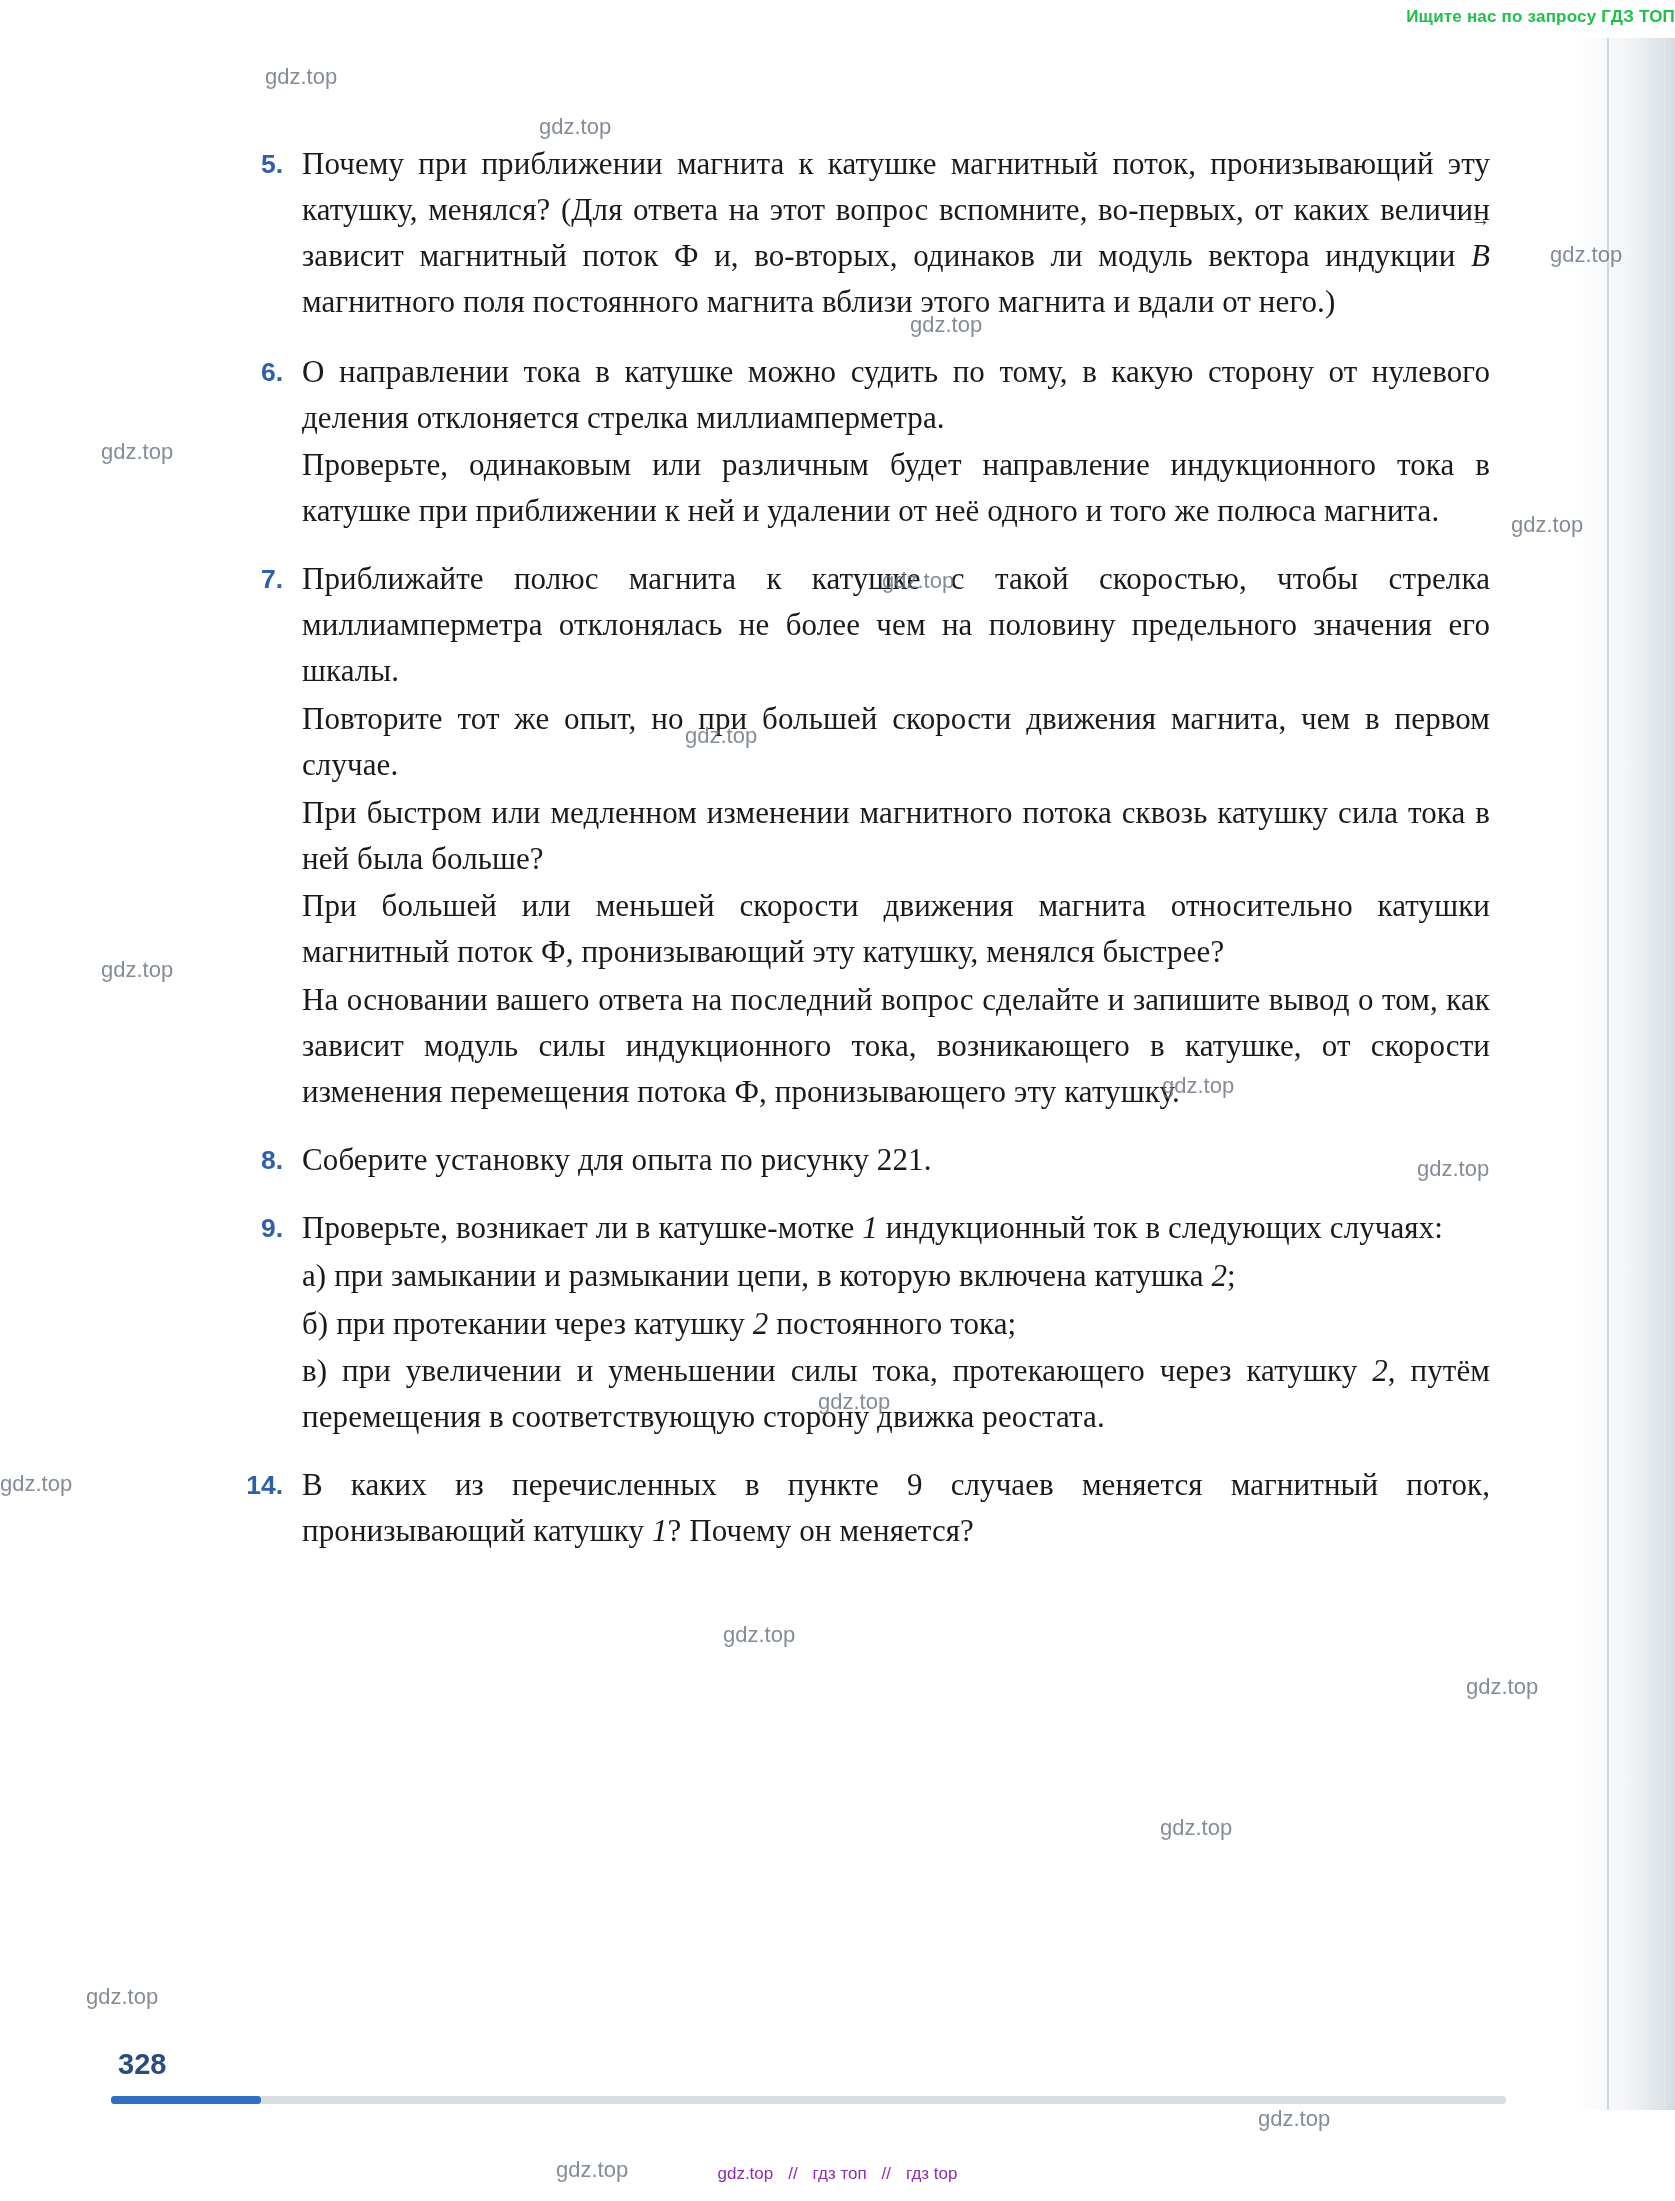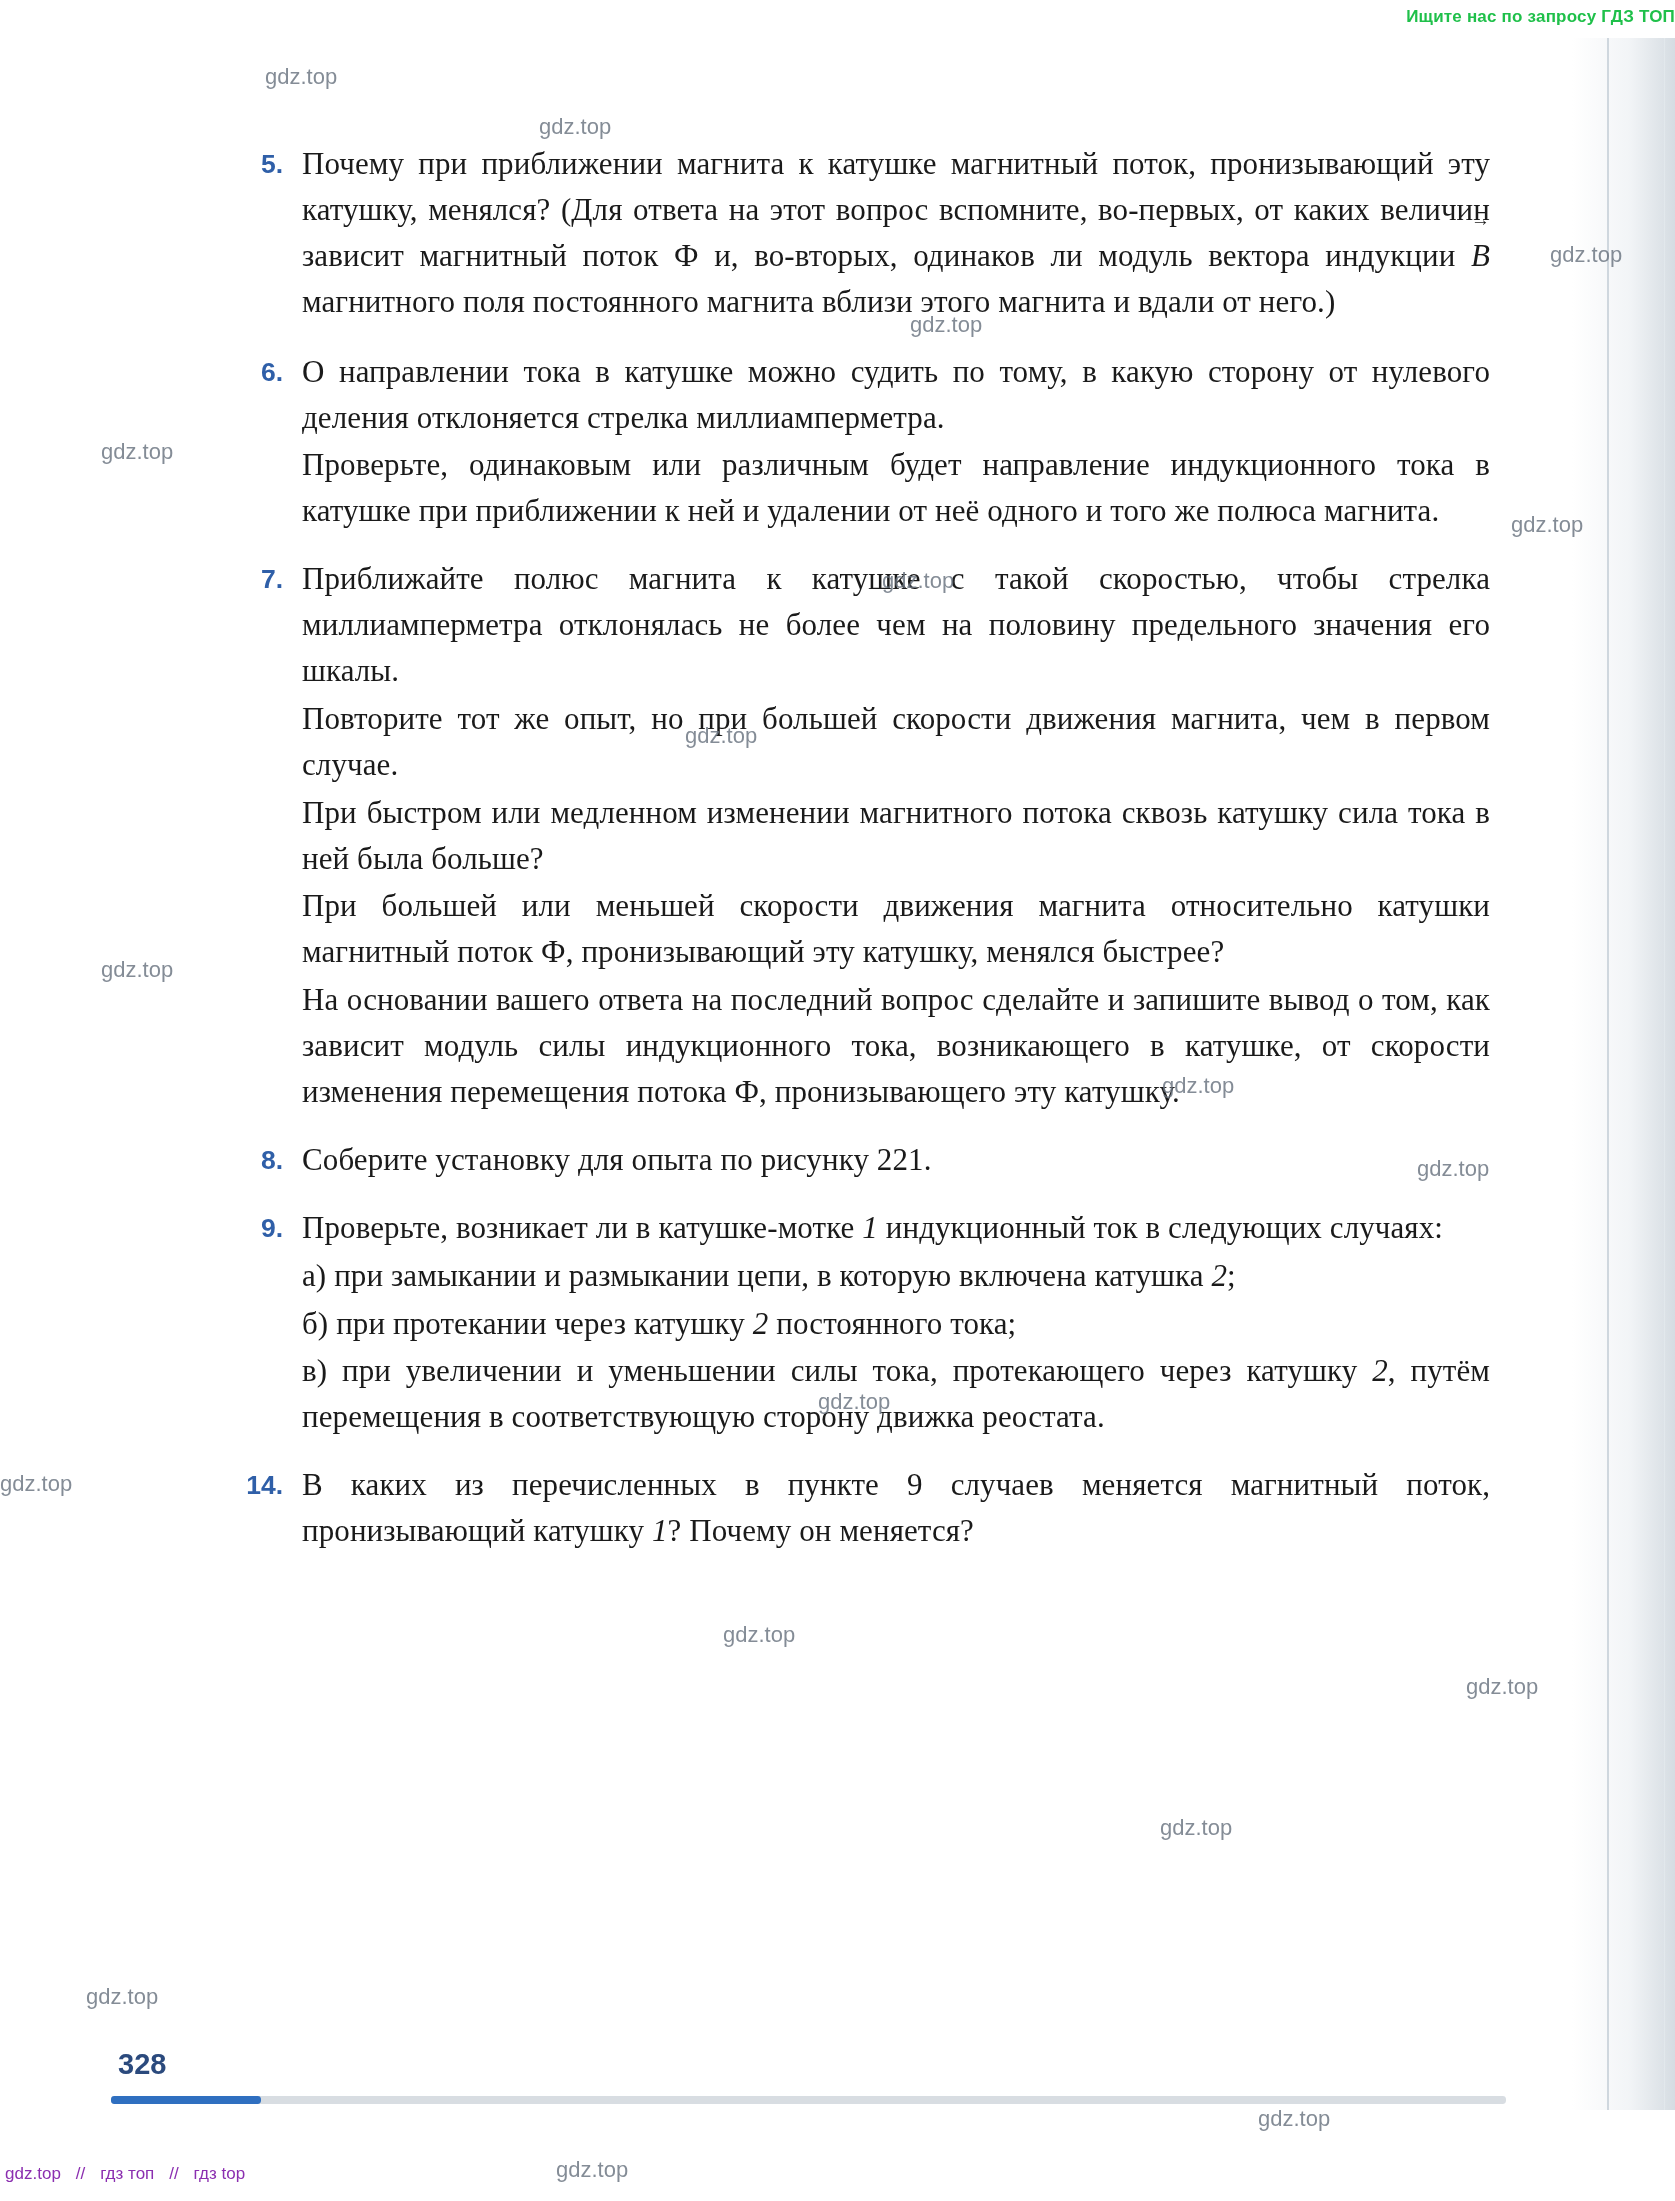--- a/index.html
+++ b/index.html
@@ -149,20 +149,21 @@
     width: 150px;
     background: #2f6fc0;
     border-radius: 3.4px;
   }
 
   .bottom-links {
     position: absolute;
     left: 0;
     top: 2164px;
     width: 100%;
+    text-align: center;
     font-family: "Liberation Sans", sans-serif;
     font-size: 17px;
     color: #8b2fb0;
   }
   .bottom-links span { margin: 0 5.1px; }
   .sep { color: #8b2fb0; }
 
   
   .wm {
     position: absolute;

